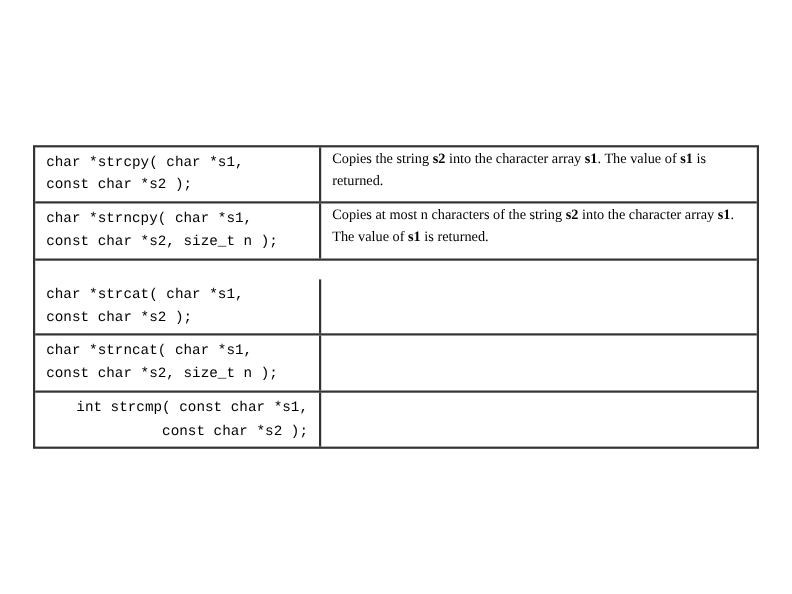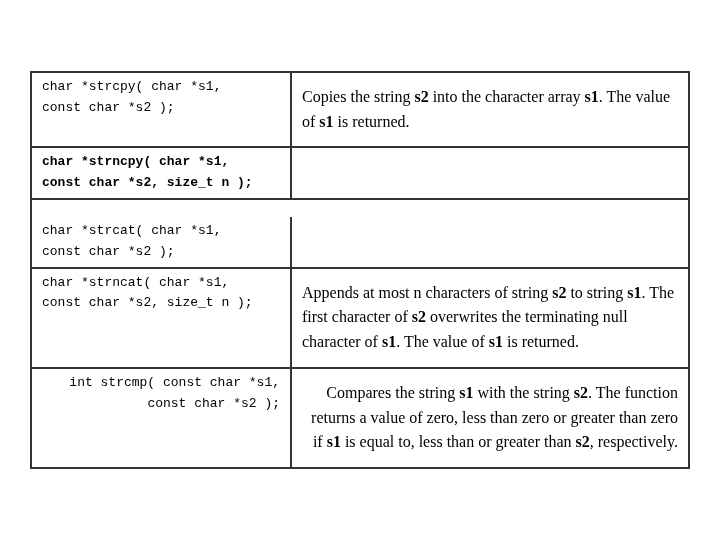--- a/index.html
+++ b/index.html
@@ -30,48 +30,47 @@
       min-width: 260px;
       padding: 4px 10px;
       border-right: 2px solid #333;
       font-family: 'Courier New', Courier, monospace;
       font-size: 13px;
       line-height: 1.6;
       vertical-align: top;
     }
     .cell-right {
       flex: 1;
-      padding: 12px 10px;
-      font-size: 16px;
+      padding: 0 10px;
+      font-size: 13px;
       line-height: 1.55;
     }
     .bold {
       font-weight: bold;
     }
   </style>
 </head>
 <body>
 
 <div class="table-wrapper">
 <div class="table-row">
       <div class="cell-left" style="white-space: pre;">char *strcpy( char *s1,
 const char *s2 );</div>
       <div class="cell-right">Copies the string <span class="bold">s2</span> into the character array <span class="bold">s1</span>. The value of <span class="bold">s1</span> is returned.</div>
     </div>
     <div class="table-row">
-      <div class="cell-left" style="white-space: pre; font-weight: bold;">char *strncpy( char *s1,
+      <div class="cell-left" style="white-space: pre;">char *strncpy( char *s1,
 const char *s2, size_t n );</div>
+      <div class="cell-right">Copies at most n characters of the string <span class="bold">s2</span> into the character array <span class="bold">s1</span>. The value of <span class="bold">s1</span> is returned.</div>
     </div>
     <div class="table-row">
       <div class="cell-left" style="white-space: pre; margin-top: 17px;">char *strcat( char *s1,
 const char *s2 );</div>
     </div>
     <div class="table-row">
       <div class="cell-left" style="white-space: pre;">char *strncat( char *s1,
 const char *s2, size_t n );</div>
-      <div class="cell-right">Appends at most n characters of string <span class="bold">s2</span> to string <span class="bold">s1</span>. The first character of <span class="bold">s2</span> overwrites the terminating null character of <span class="bold">s1</span>. The value of <span class="bold">s1</span> is returned.</div>
     </div>
     <div class="table-row">
       <div class="cell-left" style="white-space: pre;">int strcmp( const char *s1,
 const char *s2 );</div>
-      <div class="cell-right">Compares the string <span class="bold">s1</span> with the string <span class="bold">s2</span>. The function returns a value of zero, less than zero or greater than zero if <span class="bold">s1</span> is equal to, less than or greater than <span class="bold">s2</span>, respectively.</div>
     </div>
   </div>
 
 </body></html>

